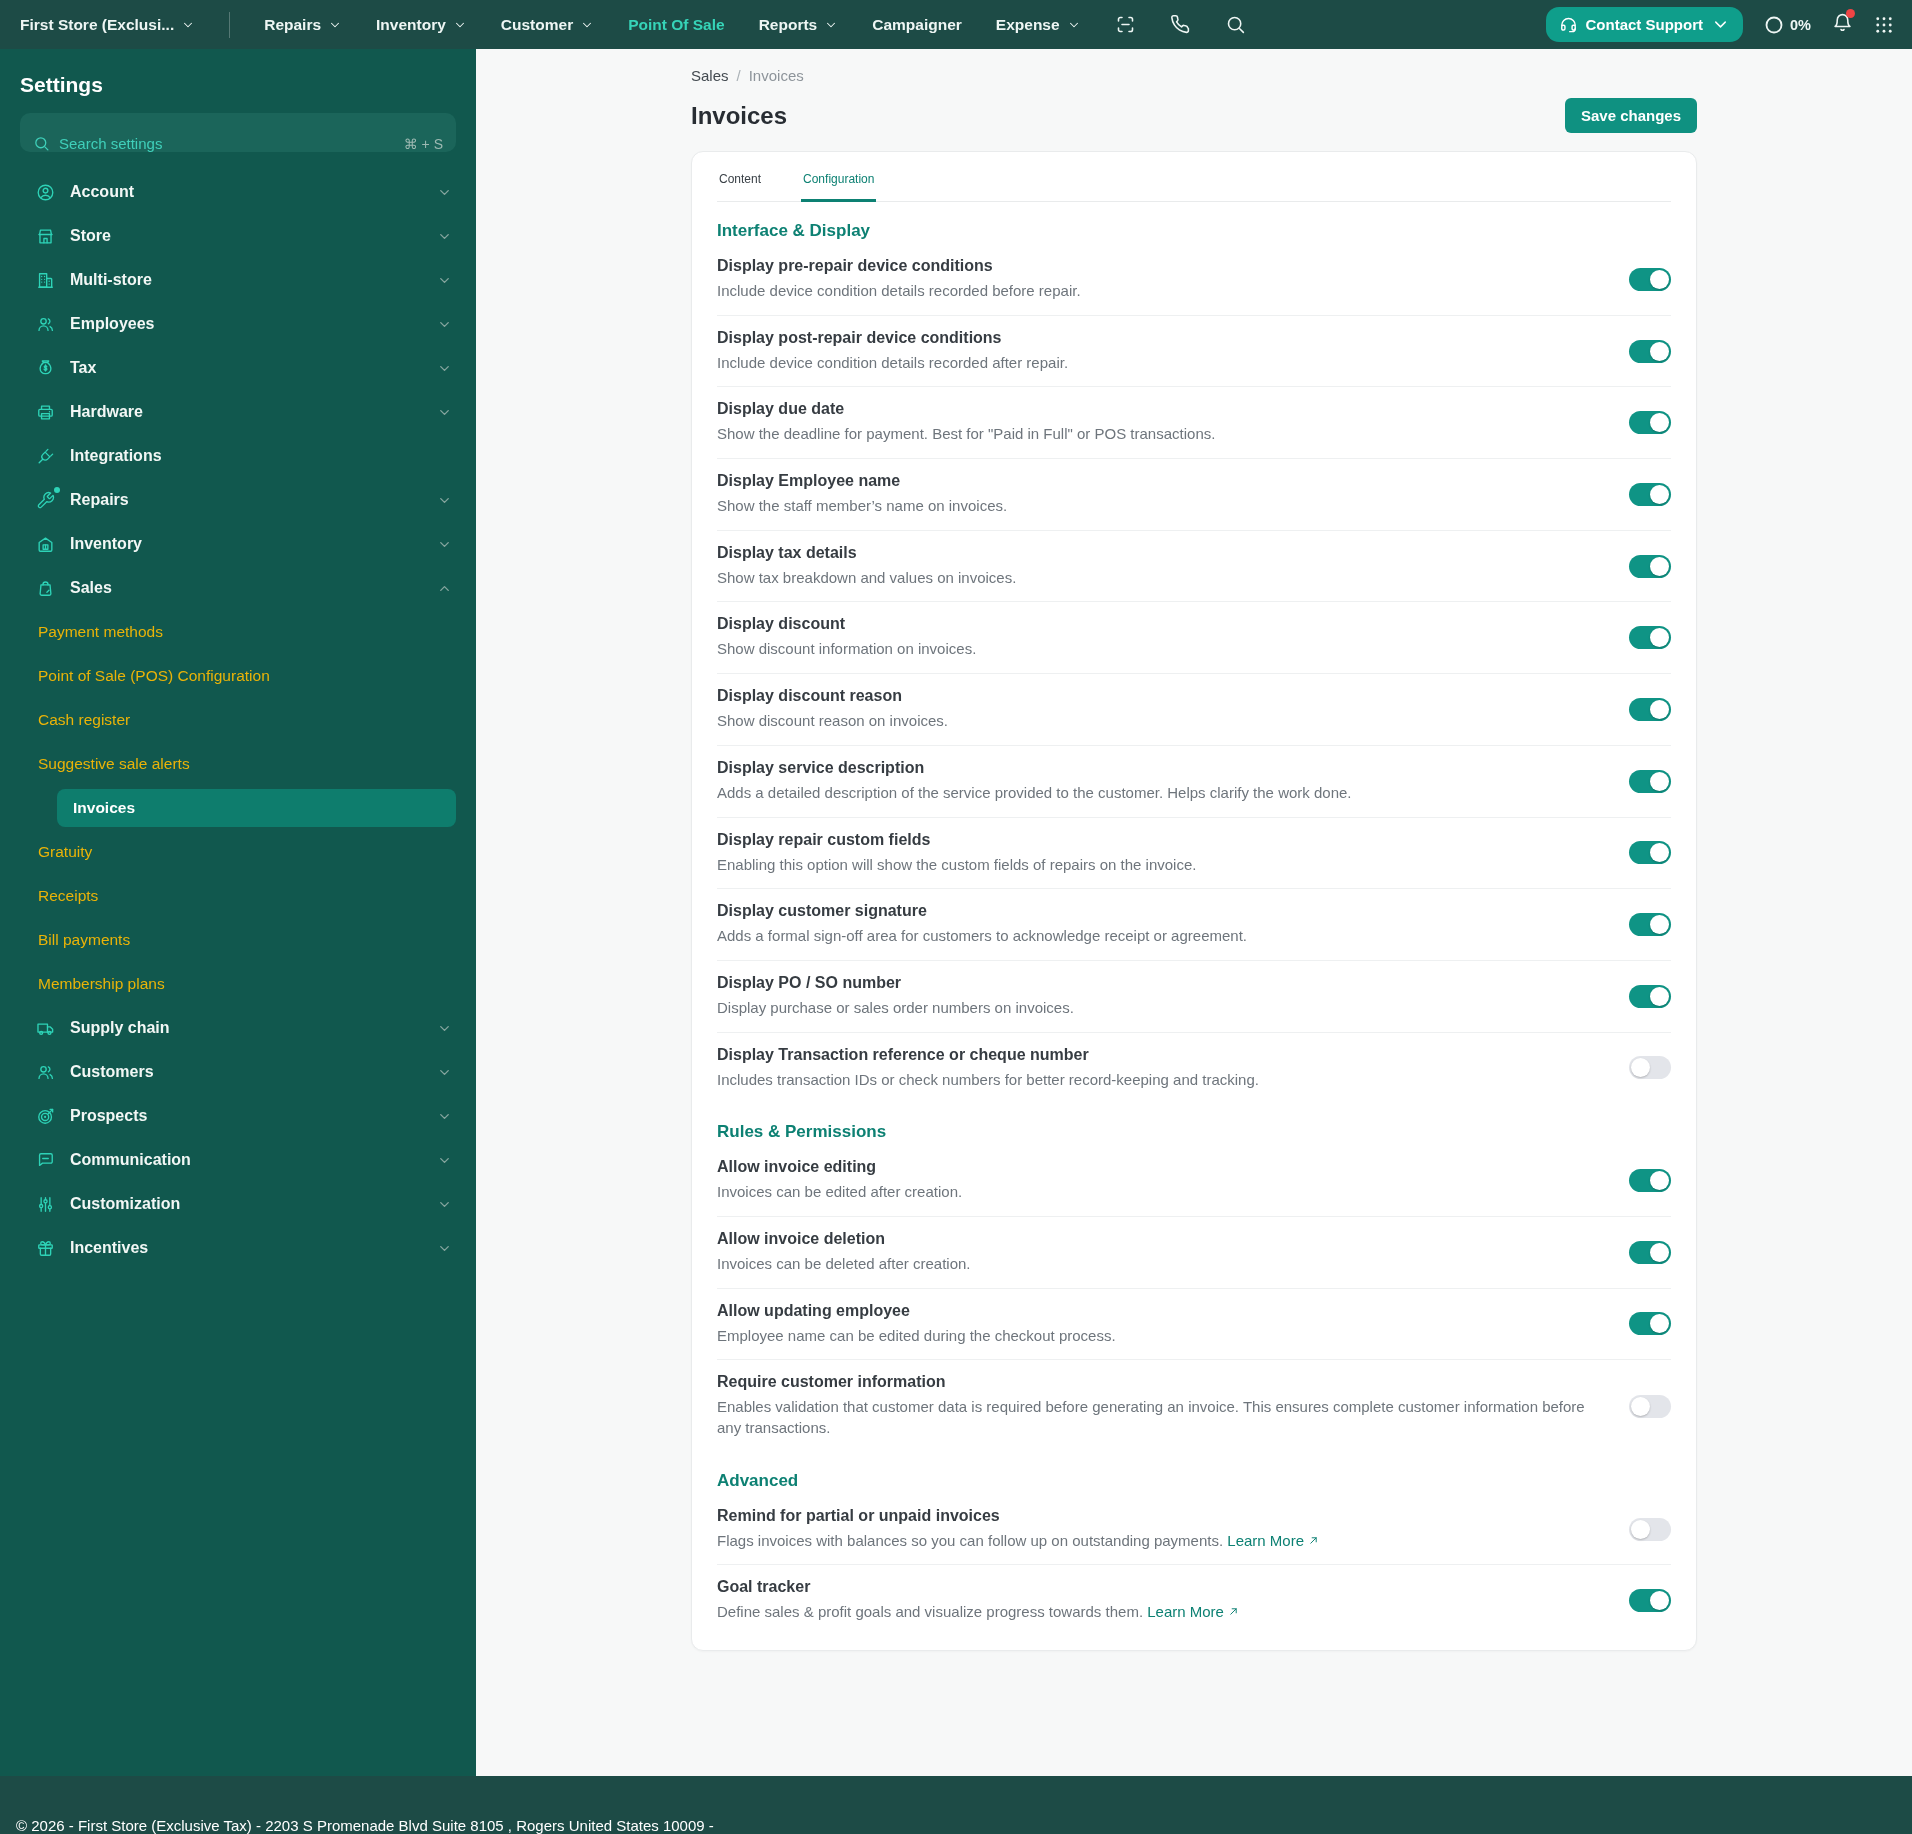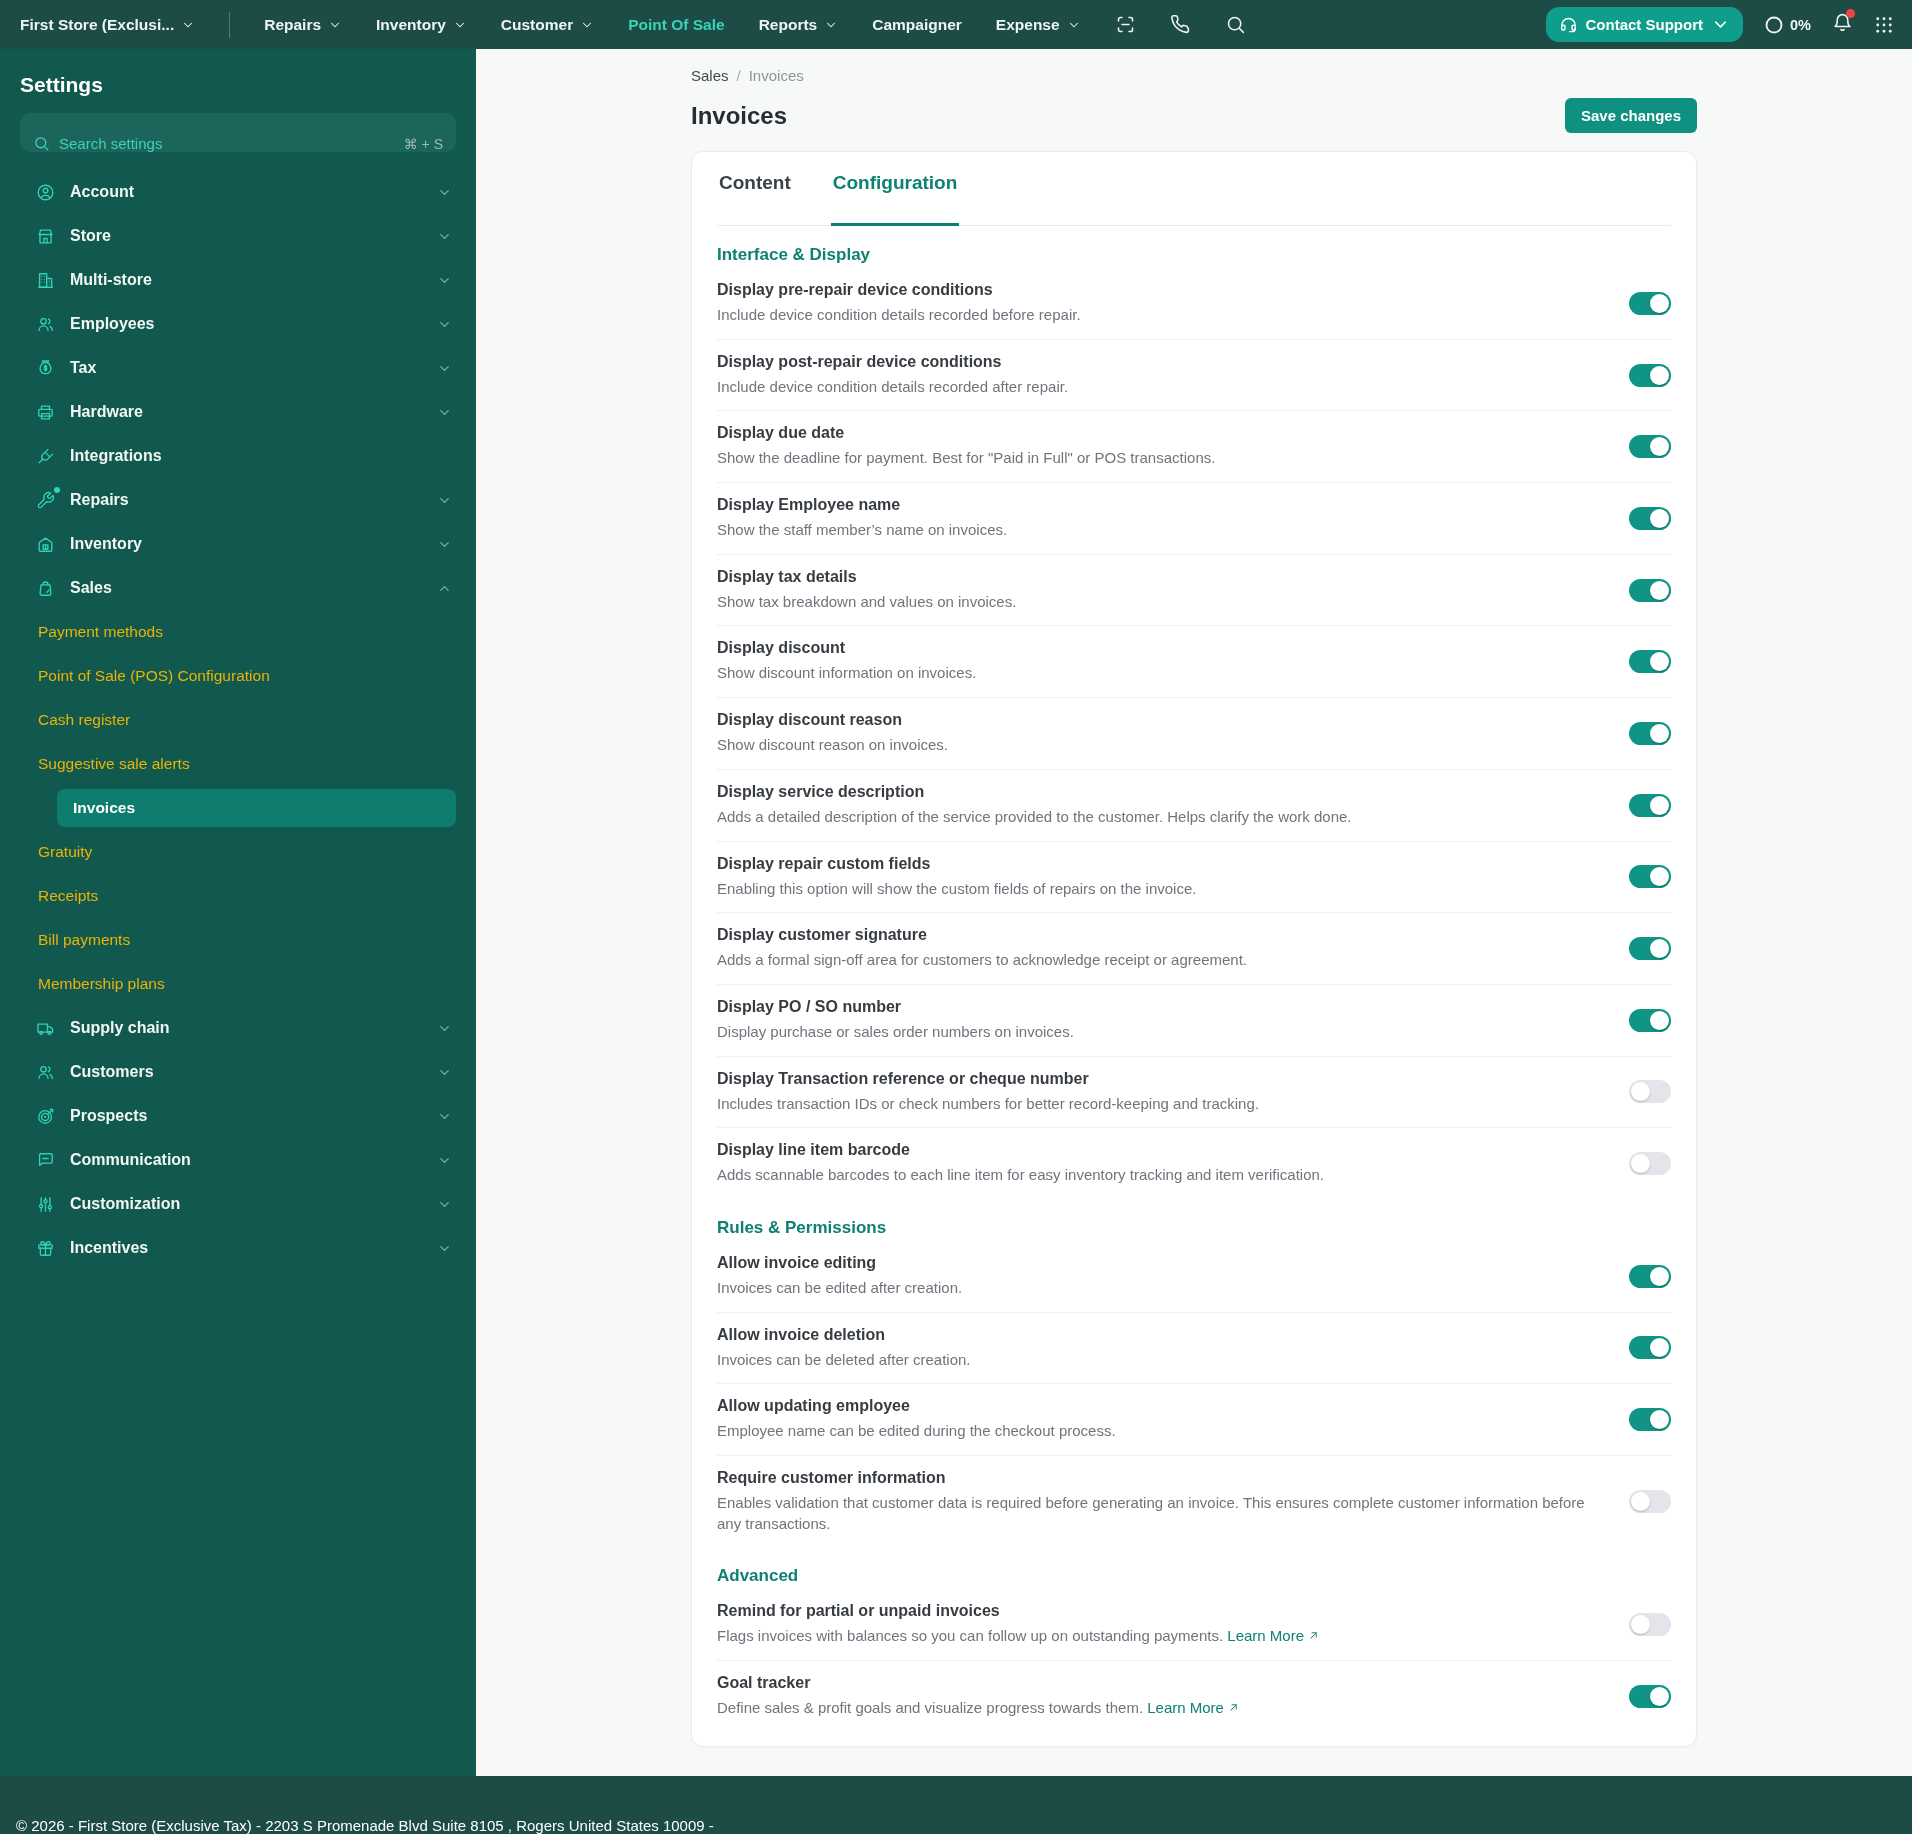--- a/index.html
+++ b/index.html
@@ -66,21 +66,21 @@
   .content{width:1006px;margin:0 auto;padding-top:18px}
   .breadcrumb{display:flex;align-items:center;gap:8px;font-size:15px}
   .bc-root{color:#434a50;cursor:pointer}
   .bc-sep{color:#aab1b6}
   .bc-cur{color:#8d949a}
   .title-row{display:flex;align-items:center;justify-content:space-between;margin-top:14px}
   .page-title{font-size:24px;font-weight:700;color:#282d33}
   .save-btn{background:var(--accent);color:#fff;border:none;font-family:inherit;font-size:15px;font-weight:700;padding:9px 16px;border-radius:6px;cursor:pointer}
   .card{background:#fff;border:1px solid var(--card-border);border-radius:12px;margin-top:18px;padding:0 25px 14px;box-shadow:0 1px 2px rgba(20,40,40,.03)}
   .tabs{display:flex;gap:38px;padding-top:20px;border-bottom:1px solid var(--card-border)}
-  .tab{font-size:19px;font-weight:700;color:#3a4147;padding:0 2px 29px;border:none;background:none;font-family:inherit;cursor:pointer;border-bottom:3px solid transparent;margin-bottom:-1px}
+  .tab{font-size:12px;font-weight:400;color:#3a4147;padding:0 2px 13px;border:none;background:none;font-family:inherit;cursor:pointer;border-bottom:3px solid transparent;margin-bottom:-1px}
   .tab[data-active="true"]{color:var(--accent-deep);border-bottom-color:var(--accent-deep)}
   .section-heading{color:var(--accent-deep);font-size:17px;font-weight:700;margin:19px 0 3px}
   .row{display:flex;align-items:center;padding:13px 0}
   .row + .row{border-top:1px solid #eef0f1}
   .row-text{flex:1;padding-right:40px}
   .row-title{font-size:16px;font-weight:600;color:var(--row-title);margin-bottom:6px}
   .row-desc{font-size:15px;color:var(--row-desc);line-height:1.38}
   .learn{color:var(--accent-deep);text-decoration:none;cursor:pointer;white-space:nowrap}
   .learn .ext{display:inline-block;width:13px;height:13px;margin-left:3px;vertical-align:-1px}
   .toggle{width:42px;height:23px;border-radius:12px;position:relative;cursor:pointer;flex:none}
@@ -658,27 +658,20 @@
               </div>
             <div class="toggle" data-state="on"></div>
           </div>
           <div class="row">
             <div class="row-text">
                 <div class="row-title">Display Transaction reference or cheque number</div>
                 <div class="row-desc">Includes transaction IDs or check numbers for better record-keeping and tracking.</div>
               </div>
             <div class="toggle" data-state="off"></div>
           </div>
-          <div class="row">
-            <div class="row-text">
-                <div class="row-title">Display line item barcode</div>
-                <div class="row-desc">Adds scannable barcodes to each line item for easy inventory tracking and item verification.</div>
-              </div>
-            <div class="toggle" data-state="off"></div>
-          </div>
 
           <h3 class="section-heading">Rules &amp; Permissions</h3>
 
           <div class="row">
             <div class="row-text">
                 <div class="row-title">Allow invoice editing</div>
                 <div class="row-desc">Invoices can be edited after creation.</div>
               </div>
             <div class="toggle" data-state="on"></div>
           </div>

